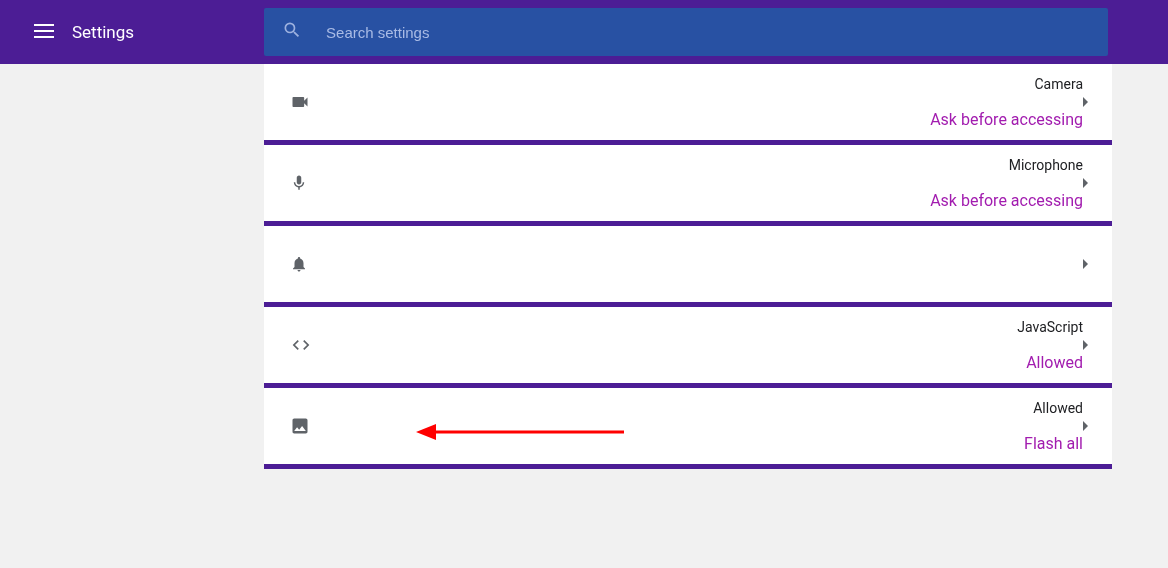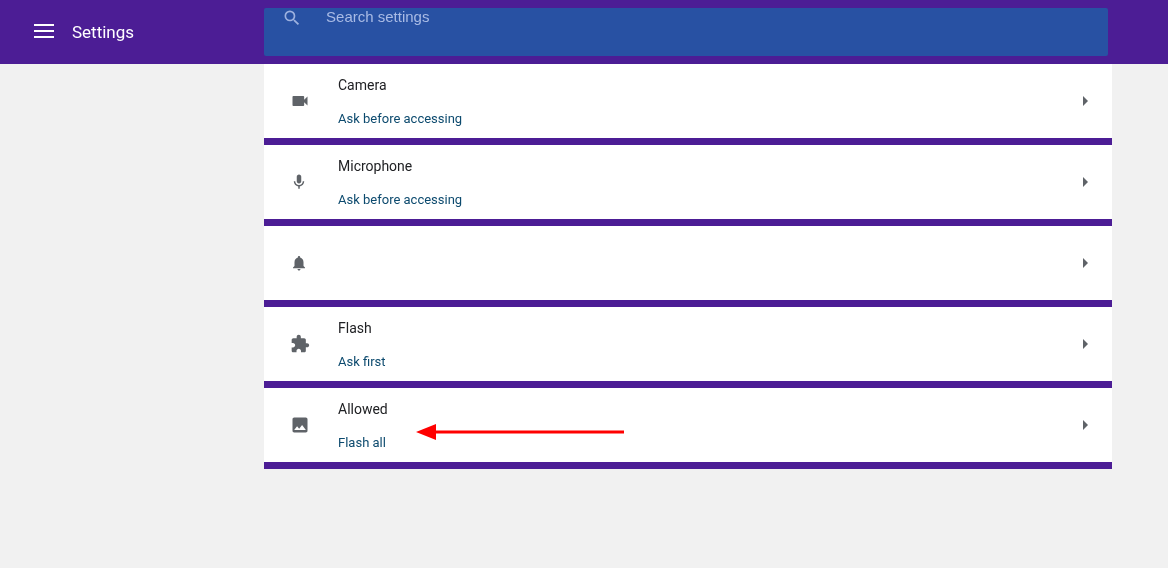--- a/index.html
+++ b/index.html
@@ -32,21 +32,21 @@
     font-size: 17px;
     font-weight: 400;
   }
   .search-wrap {
     margin-left: 130px;
     background: #2851a3;
     height: 48px;
     width: 844px;
     border-radius: 2px;
     display: flex;
-    align-items: flex-start;
+    align-items: center;
     padding: 0 18px;
   }
   .search-icon svg { fill: #9db1df; }
   .search-input {
     background: transparent;
     border: none;
     outline: none;
     color: #fff;
     font-size: 15px;
     margin-left: 24px;
@@ -57,42 +57,43 @@
   .content {
     width: 848px;
     margin-left: 264px;
     background: #fff;
     position: relative;
   }
   .row {
     display: flex;
     align-items: center;
     height: 81px;
-    border-bottom: 7px solid #4c1d95;
+    border-bottom: 5px solid #4c1d95;
     padding: 0 24px 0 26px;
     cursor: pointer;
+    text-align: right;
   }
   .row .icon-slot {
     width: 48px;
     display: flex;
     justify-content: flex-start;
     align-items: center;
   }
   .row .icon-slot svg { fill: #5f6368; }
   .row .labels {
     flex: 1;
   }
   .row .title {
     color: #202124;
     font-size: 14px;
     line-height: 1.4;
   }
   .row .sub {
-    color: #0c4a6e;
-    font-size: 13px;
+    color: #a21caf;
+    font-size: 16px;
     margin-top: 16px;
   }
   .row .chev {
     width: 0; height: 0;
     border-top: 5px solid transparent;
     border-bottom: 5px solid transparent;
     border-left: 5px solid #5f6368;
   }
   .arrow-annotation {
     position: absolute;
@@ -157,33 +158,33 @@
     <div class="icon-slot">
       <svg width="18" height="20" viewBox="0 0 24 24">
           <path d="M12 22c1.1 0 2-.9 2-2h-4c0 1.1.9 2 2 2zm6-6v-5c0-3.07-1.63-5.64-4.5-6.32V4c0-.83-.67-1.5-1.5-1.5S10.5 3.17 10.5 4v.68C7.64 5.36 6 7.92 6 11v5l-2 2v1h16v-1l-2-2z"></path>
         </svg>
     </div>
     <div class="labels">
     </div>
     <div class="chev"></div>
   </div>
 
-
-  <div class="row">
-    <div class="icon-slot">
-      <svg width="20" height="20" viewBox="0 0 24 24">
-          <path d="M20.5 11H19V7c0-1.1-.9-2-2-2h-4V3.5C13 2.12 11.88 1 10.5 1S8 2.12 8 3.5V5H4c-1.1 0-2 .9-2 2v3.8h1.5c1.49 0 2.7 1.21 2.7 2.7s-1.21 2.7-2.7 2.7H2V20c0 1.1.9 2 2 2h3.8v-1.5c0-1.49 1.21-2.7 2.7-2.7s2.7 1.21 2.7 2.7V22H17c1.1 0 2-.9 2-2v-4h1.5c1.38 0 2.5-1.12 2.5-2.5S21.88 11 20.5 11z"></path>
-        </svg>
-    </div>
-    <div class="labels">
-      <div class="title">Flash</div>
-      <div class="sub">Ask first</div>
-    </div>
-    <div class="chev"></div>
-  </div>
+  <div class="row">
+    <div class="icon-slot">
+      <svg width="22" height="20" viewBox="0 0 24 24">
+          <path d="M9.4 16.6L4.8 12l4.6-4.6L8 6l-6 6 6 6 1.4-1.4zm5.2 0l4.6-4.6-4.6-4.6L16 6l6 6-6 6-1.4-1.4z"></path>
+        </svg>
+    </div>
+    <div class="labels">
+      <div class="title">JavaScript</div>
+      <div class="sub">Allowed</div>
+    </div>
+    <div class="chev"></div>
+  </div>
+
 
   <div class="row">
     <div class="icon-slot">
       <svg width="20" height="20" viewBox="0 0 24 24">
           <path d="M21 19V5c0-1.1-.9-2-2-2H5c-1.1 0-2 .9-2 2v14c0 1.1.9 2 2 2h14c1.1 0 2-.9 2-2zM8.5 13.5l2.5 3.01L14.5 12l4.5 6H5l3.5-4.5z"></path>
         </svg>
     </div>
     <div class="labels">
       <div class="title">Allowed</div>
       <div class="sub">Flash all</div>

